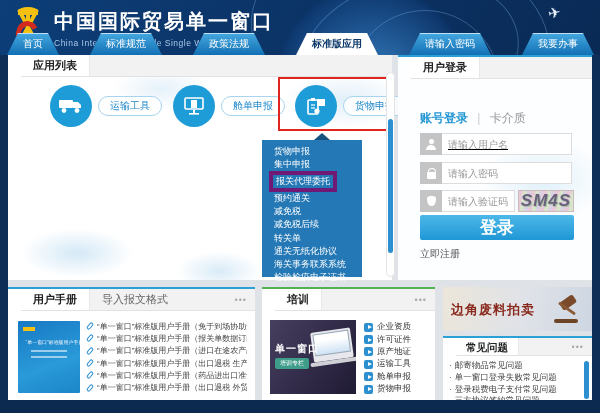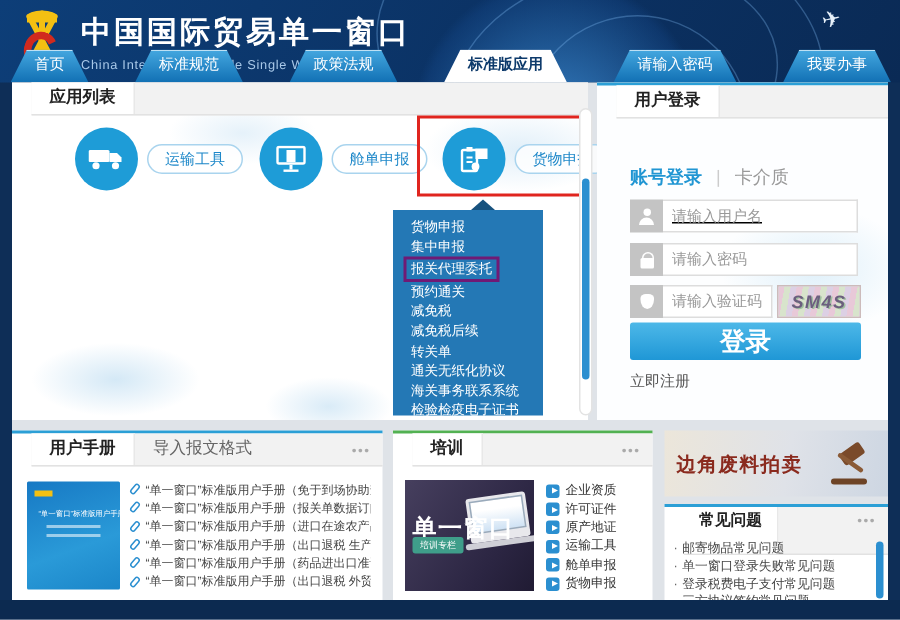--- a/index.html
+++ b/index.html
@@ -54,40 +54,40 @@
   .apps { position:absolute; left:0; top:30px; width:100%; height:50px; }
   .app { position:absolute; display:flex; align-items:center; cursor:pointer; }
   .app-circle { width:42px; height:42px; border-radius:50%; background:#1e9cd7; display:flex; align-items:center; justify-content:center; flex:0 0 auto; }
   .app-label { margin-left:6px; border:1px solid #a9d4ee; border-radius:11px; padding:2px 11px; color:#1e88c9; font-size:10px; background:rgba(255,255,255,.8); white-space:nowrap; }
   .hl-box { position:absolute; border:2px solid #e0251f; background:transparent; pointer-events:none; z-index:6; }
 
   .dropdown { position:absolute; left:254px; top:85px; width:100px; height:137px; background:#2478b5; z-index:5; padding-top:5px; }
   .dropdown .arrow-up { position:absolute; left:52px; top:-7px; width:0; height:0; border-left:8px solid transparent; border-right:8px solid transparent; border-bottom:7px solid #17527e; }
   .dd-item { font-size:9px; color:#fff; line-height:13.1px; padding-left:12px; white-space:nowrap; cursor:pointer; }
   .dd-item span { display:inline-block; }
-  .dd-item.hl span { border:2px solid #701a75; padding:0 3px; margin-left:-5px; }
+  .dd-item.hl span { border:4px solid #701a75; padding:0 3px; margin-left:-5px; }
 
   .scrollbar-v { position:absolute; left:378px; top:17px; width:9px; height:205px; background:#fff; border:1px solid #e3e3e3; border-radius:5px; z-index:7; cursor:pointer; }
   .scrollbar-v .thumb { position:absolute; left:1px; width:5px; top:46px; height:134px; background:#2b8fd0; border-radius:3px; }
 
   
   .login-panel { left:398px; top:55px; width:194px; height:225px; border-top:2px solid #2b9fd6;
     background-image:radial-gradient(ellipse 90px 60px at 75% 55%, rgba(170,215,240,.35), transparent 70%); background-color:#fdfeff; }
   .login-mode { position:absolute; left:22px; top:53px; font-size:12px; }
   .login-mode .m-active { color:#2196d3; font-weight:bold; cursor:pointer; }
   .login-mode .sep { color:#ccc; margin:0 6px; }
   .login-mode .m-idle { color:#999; cursor:pointer; }
   .field { position:absolute; left:22px; height:22px; display:flex; }
   .field .ficon { width:22px; height:22px; background:#c4c4c4; display:flex; align-items:center; justify-content:center; flex:0 0 auto; }
   .field input { width:130px; height:22px; border:1px solid #ddd; border-left:none; font-size:10px; padding:0 6px; color:#333; outline:none; font-family:inherit; }
   .field input::placeholder { color:#999; }
   .field.small input { width:73px; }
   .captcha { position:absolute; left:120px; top:133px; width:56px; height:22px;
     background:repeating-linear-gradient(100deg,#e8c9d8 0 4px,#d8e4cc 4px 8px,#dcd0e4 8px 12px);
-    border:1px solid #cbb; color:#6b5f7e; font-size:12px; font-style:italic; font-weight:bold; text-align:center; line-height:20px; letter-spacing:1px; text-shadow:1px 1px 0 #9fbf9f; cursor:pointer; }
+    border:1px solid #cbb; color:#6b5f7e; font-size:17px; font-style:italic; font-weight:bold; text-align:center; line-height:20px; letter-spacing:1px; text-shadow:1px 1px 0 #9fbf9f; cursor:pointer; }
   .login-btn { position:absolute; left:22px; top:158px; width:154px; height:25px; background:linear-gradient(#4db8e8,#1f97d6); color:#fff; font-size:17px; font-weight:bold; text-align:center; line-height:25px; border-radius:2px; cursor:pointer; }
   .login-links { position:absolute; left:22px; top:190px; width:154px; font-size:10px; color:#555; display:flex; }
   .login-links .lk { cursor:pointer; }
   .login-links .right { margin-left:auto; }
   .login-links .right .lk { margin-left:7px; }
 
   
   .i-user { width:10px; height:10px; position:relative; }
   .i-user::before { content:""; position:absolute; left:2.5px; top:0; width:5px; height:5px; border-radius:50%; background:#fff; }
   .i-user::after { content:""; position:absolute; left:0; top:5.5px; width:10px; height:5px; border-radius:5px 5px 0 0; background:#fff; }
@@ -101,41 +101,41 @@
   .book .ymark { width:12px; height:4px; background:#f4c012; margin-bottom:5px; }
   .book .btitle { color:#fff; font-size:5.5px; text-align:center; margin-top:8px; white-space:nowrap; transform:scale(.9); }
   .book .bline { height:2px; background:rgba(255,255,255,.55); margin:4px 8px 0; }
   .mlist { position:absolute; left:80px; top:31px; width:160px; }
   .mrow { display:flex; align-items:center; height:12.3px; cursor:pointer; }
   .clip-ic { width:4px; height:8px; border:1px solid #2b8fd0; border-radius:2px; transform:rotate(40deg); flex:0 0 auto; margin-right:5px; }
   .mrow .txt { font-size:8px; color:#444; white-space:nowrap; overflow:hidden; width:150px; }
 
   .training-panel { left:262px; top:287px; width:173px; height:113px; border-top:2px solid #52b152; }
   .tr-img { position:absolute; left:8px; top:31px; width:86px; height:74px; background:linear-gradient(125deg,#463f5e 0%,#2b2542 70%,#201b33 100%); overflow:hidden; cursor:pointer; }
-  .tr-img .t1 { position:absolute; left:5px; top:22px; color:#fff; font-size:16px; font-weight:bold; letter-spacing:1px; }
+  .tr-img .t1 { position:absolute; left:5px; top:22px; color:#fff; font-size:10px; font-weight:bold; letter-spacing:1px; }
   .tr-img .badge { position:absolute; left:5px; top:38px; background:#3f9e8a; color:#fff; font-size:6px; padding:1px 5px; border-radius:2px; }
   .laptop { position:absolute; right:4px; top:10px; width:40px; height:30px; background:#e8e8ec; border-radius:2px; transform:rotate(-8deg); padding:2px; }
   .laptop .scr { width:100%; height:22px; background:linear-gradient(#fff 30%,#cfe2f4); border:1px solid #9ab; }
   .laptop .base { position:absolute; left:-4px; bottom:-4px; width:48px; height:4px; background:#cfcfd6; border-radius:2px; }
   .tlist { position:absolute; left:102px; top:32px; width:70px; height:73px; overflow:hidden; }
   .trow { display:flex; align-items:center; height:12.4px; cursor:pointer; }
   .play-ic { width:9px; height:9px; background:#2b8fd0; border-radius:2px; position:relative; flex:0 0 auto; margin-right:4px; }
   .play-ic::after { content:""; position:absolute; left:3.5px; top:2.5px; border-left:4px solid #fff; border-top:2px solid transparent; border-bottom:2px solid transparent; }
   .trow .txt { font-size:8.5px; color:#333; white-space:nowrap; }
 
   .auction { position:absolute; left:443px; top:287px; width:149px; height:44px;
     background:linear-gradient(100deg,#ece6da 0%,#dfe2e8 55%,#cdd6e2 100%); overflow:hidden; cursor:pointer; }
   .auction .atitle { position:absolute; left:8px; top:14px; font-size:13px; font-weight:bold; color:#8a2a1e; letter-spacing:1px; }
   .gavel { position:absolute; right:10px; top:8px; width:30px; height:28px; }
   .gavel .head { position:absolute; left:8px; top:3px; width:16px; height:9px; background:#7a4a2a; border-radius:2px; transform:rotate(-35deg); }
   .gavel .handle { position:absolute; left:5px; top:12px; width:20px; height:3px; background:#8a5a36; transform:rotate(35deg); border-radius:2px; }
   .gavel .pad { position:absolute; left:2px; bottom:0; width:24px; height:4px; background:#6e4426; border-radius:2px; }
 
   .faq-panel { left:443px; top:336px; width:149px; height:64px; border-top:2px solid #2b9fd6; }
-  .faq-panel .panel-head { height:32px;justify-content:space-between; }
+  .faq-panel .panel-head { height:18px;justify-content:space-between; }
   .faq-panel .ptab { font-size:10.5px; line-height:18px; padding:0 10px; }
   .faq-panel .more { line-height:19px; }
   .flist { position:absolute; left:6px; top:22px; width:132px; height:42px; overflow:hidden; }
   .frow { font-size:8.5px; color:#444; line-height:11.8px; white-space:nowrap; cursor:pointer; }
   .frow::before { content:"·"; margin-right:3px; color:#666; }
   .faq-sb { position:absolute; right:3px; top:23px; width:5px; height:38px; background:#2b8fd0; border-radius:3px; cursor:pointer; }
 
   .footer { position:absolute; left:0; top:400px; width:600px; height:13px; background:#0c2a50; }
 </style>
 </head>

